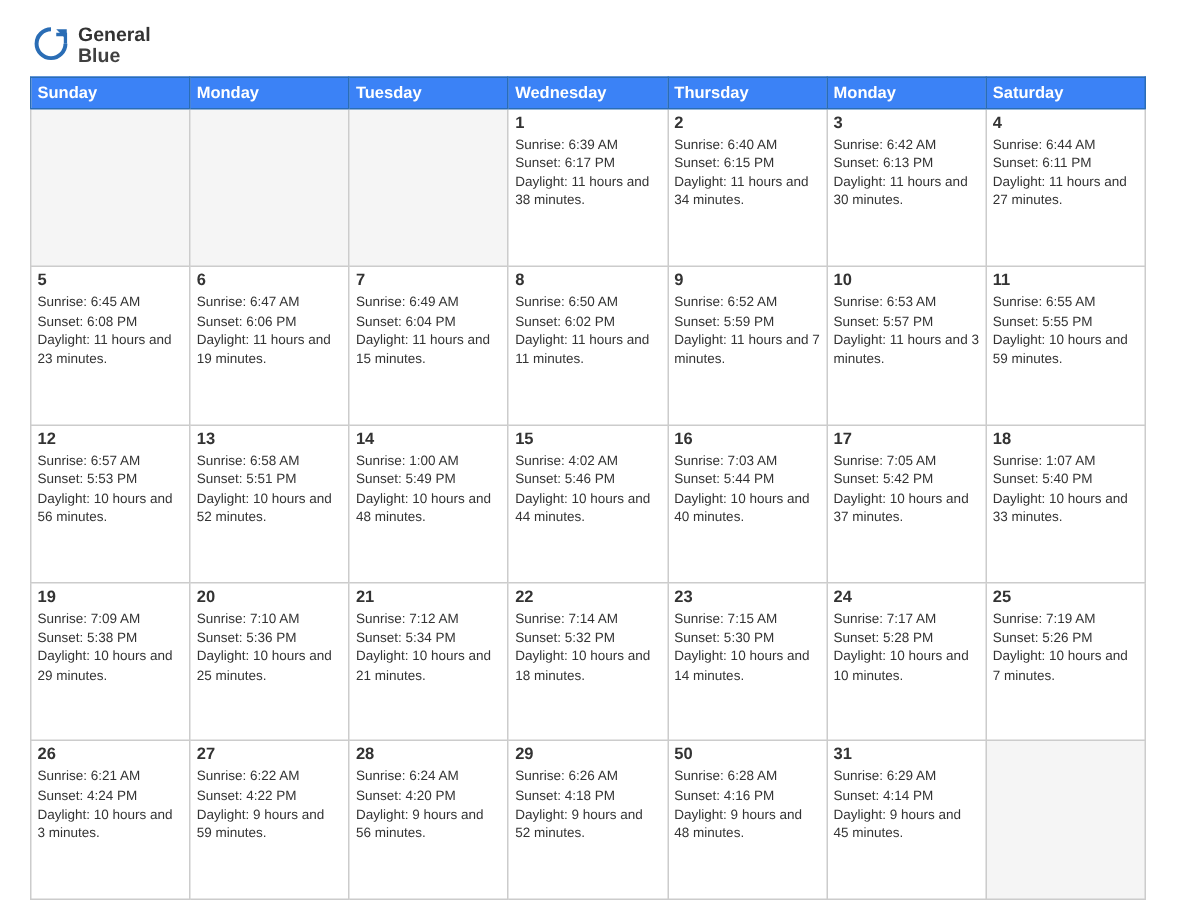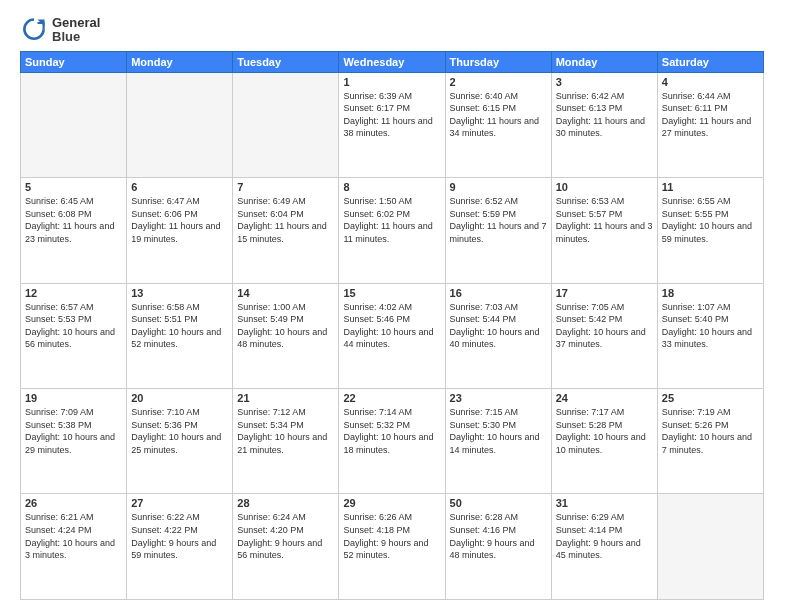--- a/index.html
+++ b/index.html
@@ -182,21 +182,21 @@
           </td>
           <td>
             <span class="day-num">7</span>
             <div class="day-info">Sunrise: 6:49 AM
 Sunset: 6:04 PM
 Daylight: 11 hours
 and 15 minutes.</div>
           </td>
           <td>
             <span class="day-num">8</span>
-            <div class="day-info">Sunrise: 1:50 AM
+            <div class="day-info">Sunrise: 6:50 AM
 Sunset: 6:02 PM
 Daylight: 11 hours
 and 11 minutes.</div>
           </td>
           <td>
             <span class="day-num">9</span>
             <div class="day-info">Sunrise: 6:52 AM
 Sunset: 5:59 PM
 Daylight: 11 hours
 and 7 minutes.</div>

